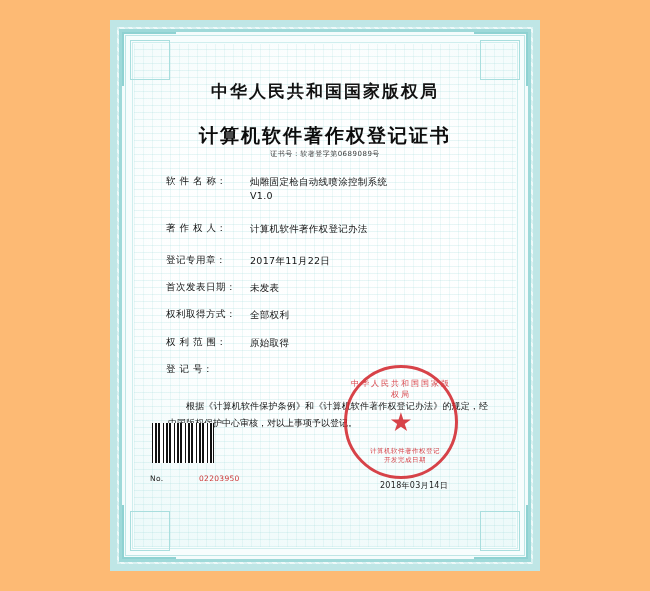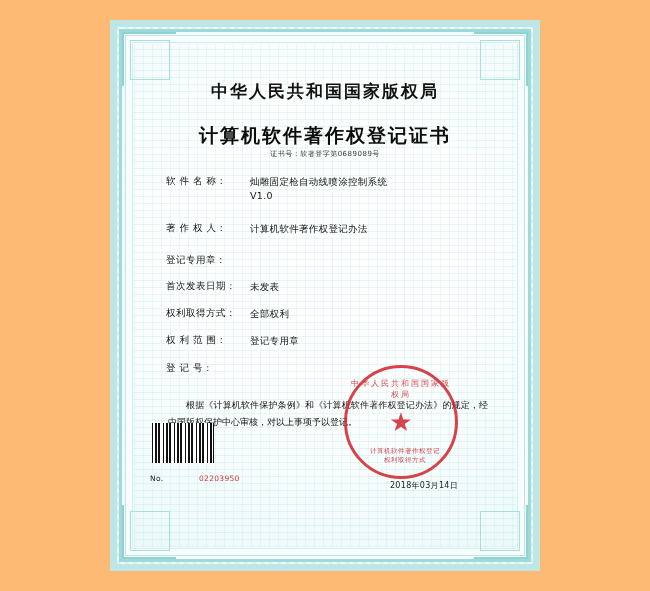--- a/index.html
+++ b/index.html
@@ -172,21 +172,21 @@
     text-align:center;font-size:8px;letter-spacing:2px;
     color:#d2232a;
   }
   .seal-bottom{
     position:absolute;bottom:12px;left:8px;right:0;
     text-align:center;font-size:6.5px;letter-spacing:.5px;
     color:#d2232a;line-height:1.3;
   }
   .issue-date{
     position:absolute;
-    right:48px;bottom:50px;
+    right:58px;bottom:50px;
     font-size:8px;
     color:#222;
     letter-spacing:.3px;
   }
 </style>
 </head>
 <body>
 
 <div class="page">
   <div class="cert">
@@ -218,35 +218,36 @@
           </div>
         </div>
 
         <div class="row tall">
           <div class="lab">著 作 权 人：</div>
           <div class="val">计算机软件著作权登记办法</div>
         </div>
 
         <div class="row">
           <div class="lab">登记专用章：</div>
+          <div class="val">2017年11月22日</div>
         </div>
 
         <div class="row">
           <div class="lab">首次发表日期：</div>
           <div class="val">未发表</div>
         </div>
 
         <div class="row">
           <div class="lab">权利取得方式：</div>
           <div class="val">全部权利</div>
         </div>
 
         <div class="row">
           <div class="lab">权 利 范 围：</div>
-          <div class="val">登记专用章</div>
+          <div class="val">原始取得</div>
         </div>
 
         <div class="row">
           <div class="lab">登 记 号：</div>
         </div>
 
       </div>
 
       <div class="para">根据《计算机软件保护条例》和《计算机软件著作权登记办法》的规定，经中国版权保护中心审核，对以上事项予以登记。</div>
 
@@ -255,21 +256,21 @@
         <span>No.</span>
         <span class="red">02203950</span>
       </div>
 
       <div class="seal">
         <div class="seal-inner">
           <div class="seal-top">中华人民共和国国家版权局</div>
           <div class="seal-star">★</div>
           <div class="seal-bottom">
             <div>计算机软件著作权登记</div>
-            <div>权利取得方式</div>
+            <div>开发完成日期</div>
           </div>
         </div>
       </div>
 
       <div class="issue-date">2018年03月14日</div>
 
     </div>
   </div>
 </div>
 

